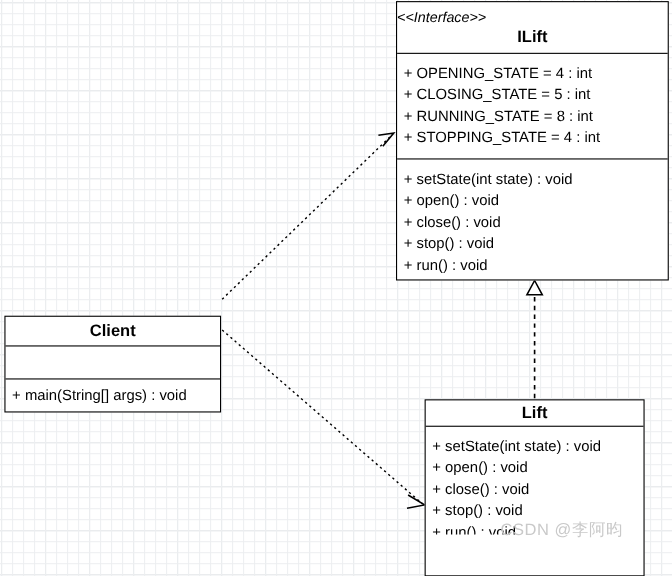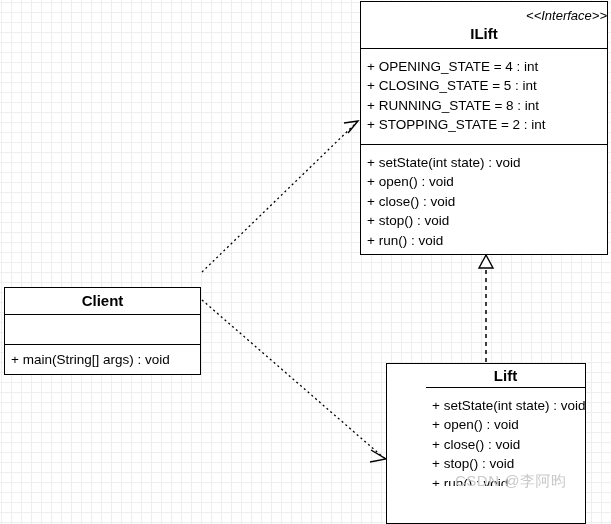--- a/index.html
+++ b/index.html
@@ -38,21 +38,21 @@
     border-top: 1.4px solid #000000;
   }
   .cls-title {
     text-align: center;
     font-size: 15px;
     font-weight: bold;
     color: #000000;
     line-height: 18px;
   }
   .cls-stereotype {
-    text-align: right;
+    text-align: left;
     font-size: 13px;
     font-style: italic;
     color: #000000;
     line-height: 18px;
   }
   .member {
     font-size: 13.5px;
     color: #000000;
     line-height: 19.4px;
     padding-left: 6px;
@@ -65,21 +65,21 @@
   #ilift-consts { height: 96px; padding-top: 8px; }
   #ilift-methods { height: 108px; padding-top: 8px; }
 
   
   #client-box { left: 4px; top: 241px; width: 197px; height: 88px; margin-top: 46px; }
   #client-header { height: 26px; padding-top: 4px; }
   #client-attrs { height: 30px; }
   #client-methods { height: 30px; padding-top: 5px; }
 
   
-  #lift-box { left: 386px; top: 363px; width: 200px; height: 161px; padding-left: 39px; }
+  #lift-box { left: 386px; top: 363px; width: 200px; height: 161px; }
   #lift-header { height: 23px; padding-top: 3px; }
   #lift-attrs { height: 39px; padding-top: 9px; }
   #lift-methods { height: 99px; padding-top: 8px; }
 
   
   svg.edges {
     position: absolute;
     left: 0; top: 0;
     width: 611px;
     height: 524px;
@@ -125,21 +125,21 @@
 
   <div class="uml-box" id="ilift-box">
     <div class="compartment" id="ilift-header">
       <div class="cls-stereotype">&lt;&lt;Interface&gt;&gt;</div>
       <div class="cls-title">ILift</div>
     </div>
     <div class="compartment divider" id="ilift-consts">
       <div class="member">+ OPENING_STATE = 4 : int</div>
       <div class="member">+ CLOSING_STATE = 5 : int</div>
       <div class="member">+ RUNNING_STATE = 8 : int</div>
-      <div class="member">+ STOPPING_STATE = 2 : int</div>
+      <div class="member">+ STOPPING_STATE = 4 : int</div>
     </div>
     <div class="compartment divider" id="ilift-methods">
       <div class="member">+ setState(int state) : void</div>
       <div class="member">+ open() : void</div>
       <div class="member">+ close() : void</div>
       <div class="member">+ stop() : void</div>
       <div class="member">+ run() : void</div>
     </div>
   </div>
 

